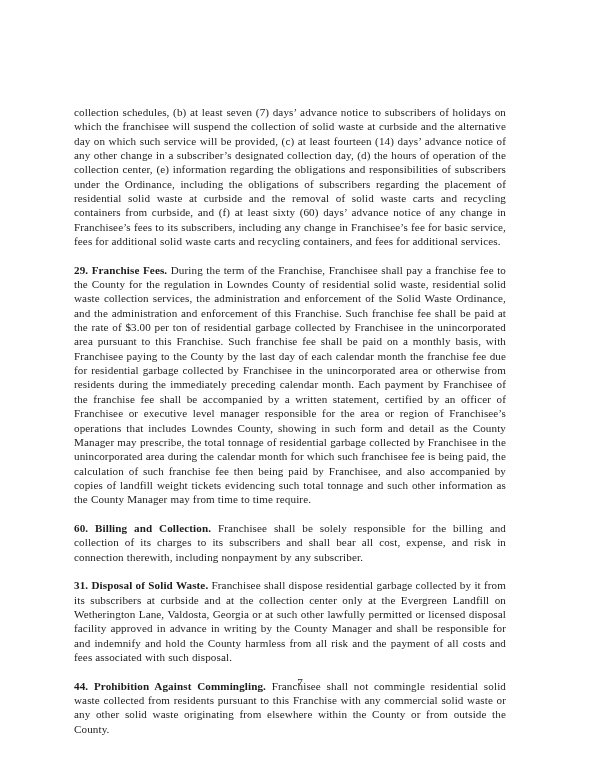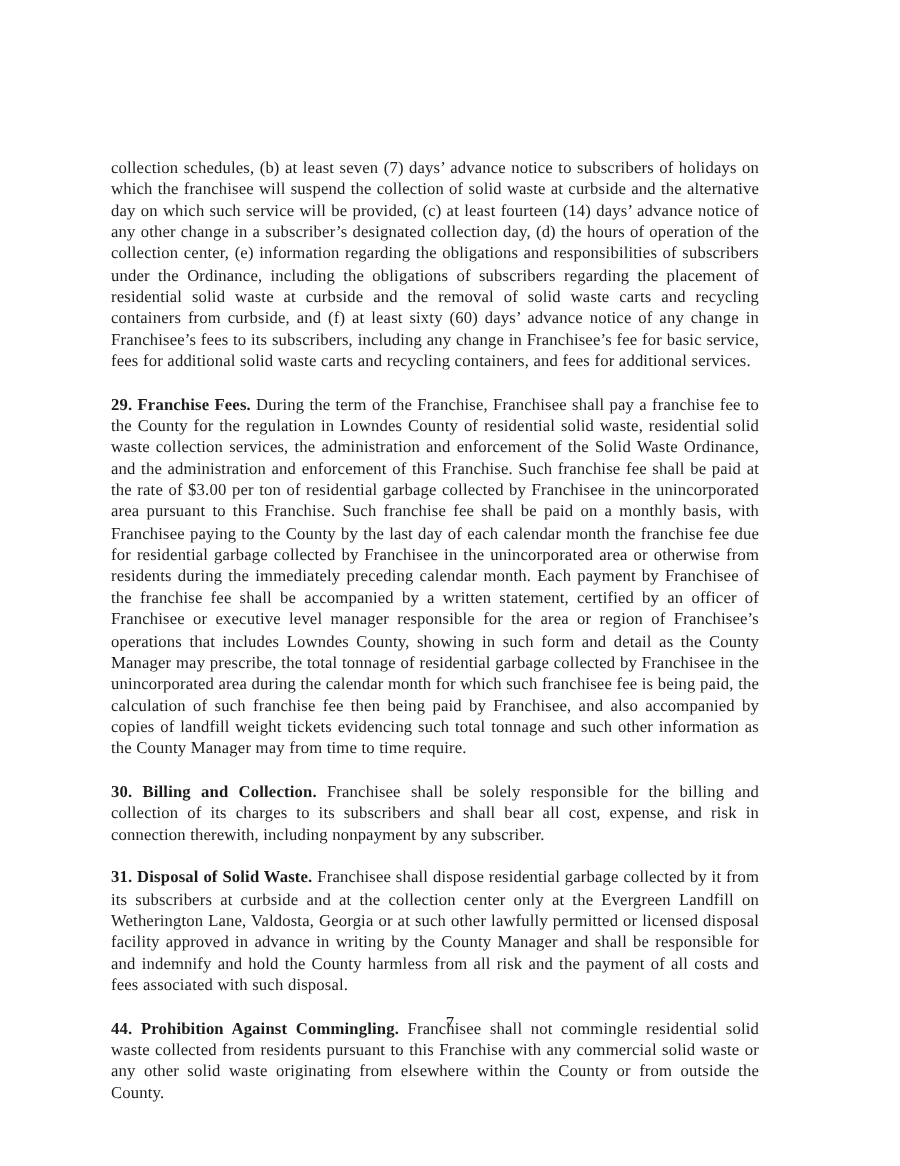--- a/index.html
+++ b/index.html
@@ -60,21 +60,21 @@
 <body>
 
 <div class="page">
 
   <div class="text-block">
 
     <p class="para"><span>collection schedules, (b) at least seven (7) days’ advance notice to subscribers of holidays on which the franchisee will suspend the collection of solid waste at curbside and the alternative day on which such service will be provided, (c) at least fourteen (14) days’ advance notice of any other change in a subscriber’s designated collection day, (d) the hours of operation of the collection center, (e) information regarding the obligations and responsibilities of subscribers under the Ordinance, including the obligations of subscribers regarding the placement of residential solid waste at curbside and the removal of solid waste carts and recycling containers from curbside, and (f) at least sixty (60) days’ advance notice of any change in Franchisee’s fees to its subscribers, including any change in Franchisee’s fee for basic service, fees for additional solid waste carts and recycling containers, and fees for additional services.</span></p>
 
     <p class="para"><span class="sec-head">29. Franchise Fees.</span><span> During the term of the Franchise, Franchisee shall pay a franchise fee to the County for the regulation in Lowndes County of residential solid waste, residential solid waste collection services, the administration and enforcement of the Solid Waste Ordinance, and the administration and enforcement of this Franchise. Such franchise fee shall be paid at the rate of $3.00 per ton of residential garbage collected by Franchisee in the unincorporated area pursuant to this Franchise. Such franchise fee shall be paid on a monthly basis, with Franchisee paying to the County by the last day of each calendar month the franchise fee due for residential garbage collected by Franchisee in the unincorporated area or otherwise from residents during the immediately preceding calendar month. Each payment by Franchisee of the franchise fee shall be accompanied by a written statement, certified by an officer of Franchisee or executive level manager responsible for the area or region of Franchisee’s operations that includes Lowndes County, showing in such form and detail as the County Manager may prescribe, the total tonnage of residential garbage collected by Franchisee in the unincorporated area during the calendar month for which such franchisee fee is being paid, the calculation of such franchise fee then being paid by Franchisee, and also accompanied by copies of landfill weight tickets evidencing such total tonnage and such other information as the County Manager may from time to time require.</span></p>
 
-    <p class="para"><span class="sec-head">30. Billing and Collection.</span><span> Franchisee shall be solely responsible for the billing and collection of its charges to its subscribers and shall bear all cost, expense, and risk in connection therewith, including nonpayment by any subscriber.</span></p>
+    <p class="para"><span class="sec-head">60. Billing and Collection.</span><span> Franchisee shall be solely responsible for the billing and collection of its charges to its subscribers and shall bear all cost, expense, and risk in connection therewith, including nonpayment by any subscriber.</span></p>
 
     <p class="para"><span class="sec-head">31. Disposal of Solid Waste.</span><span> Franchisee shall dispose residential garbage collected by it from its subscribers at curbside and at the collection center only at the Evergreen Landfill on Wetherington Lane, Valdosta, Georgia or at such other lawfully permitted or licensed disposal facility approved in advance in writing by the County Manager and shall be responsible for and indemnify and hold the County harmless from all risk and the payment of all costs and fees associated with such disposal.</span></p>
 
     <p class="para"><span class="sec-head">44. Prohibition Against Commingling.</span><span> Franchisee shall not commingle residential solid waste collected from residents pursuant to this Franchise with any commercial solid waste or any other solid waste originating from elsewhere within the County or from outside the County.</span></p>
 
 
   </div>
 
   <div class="page-number">7</div>
 

